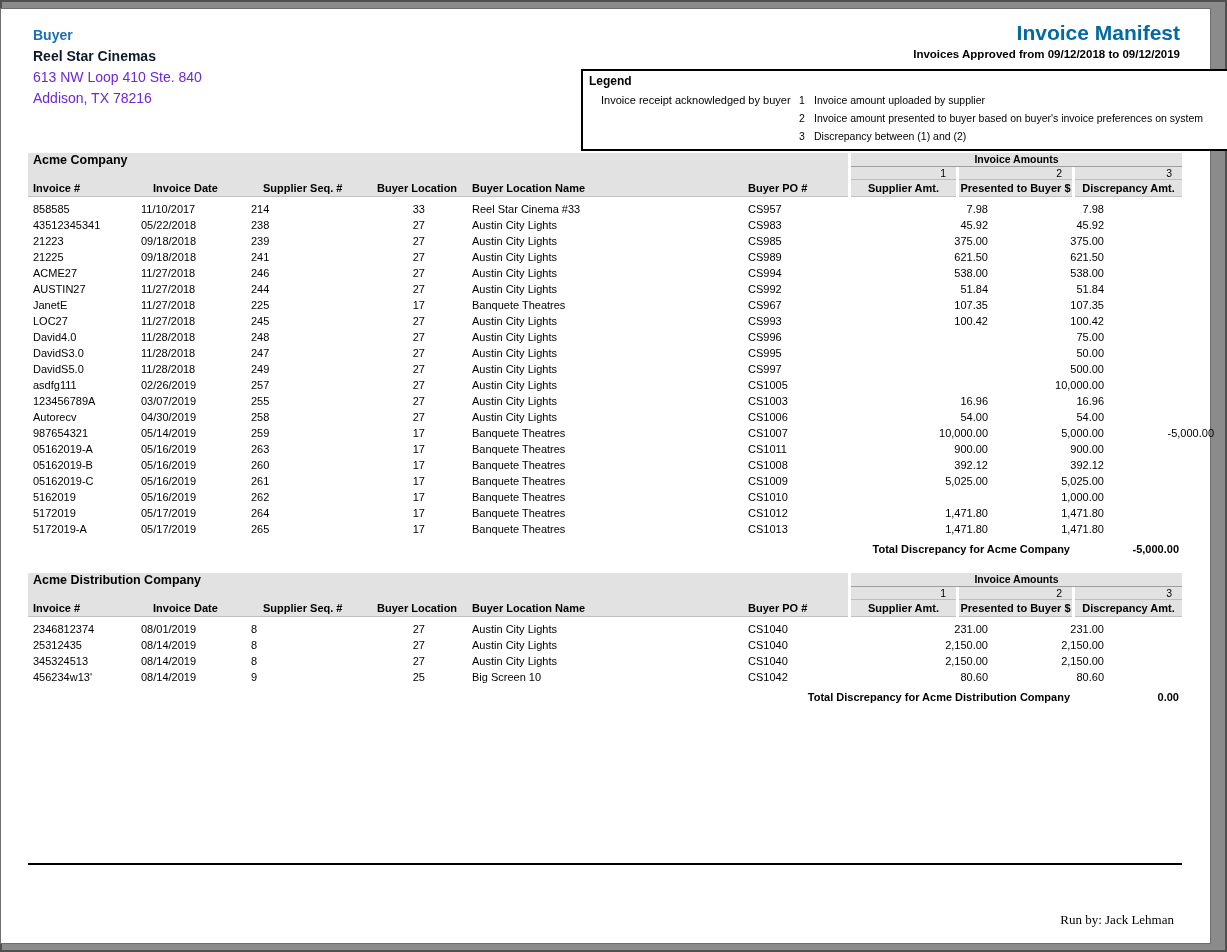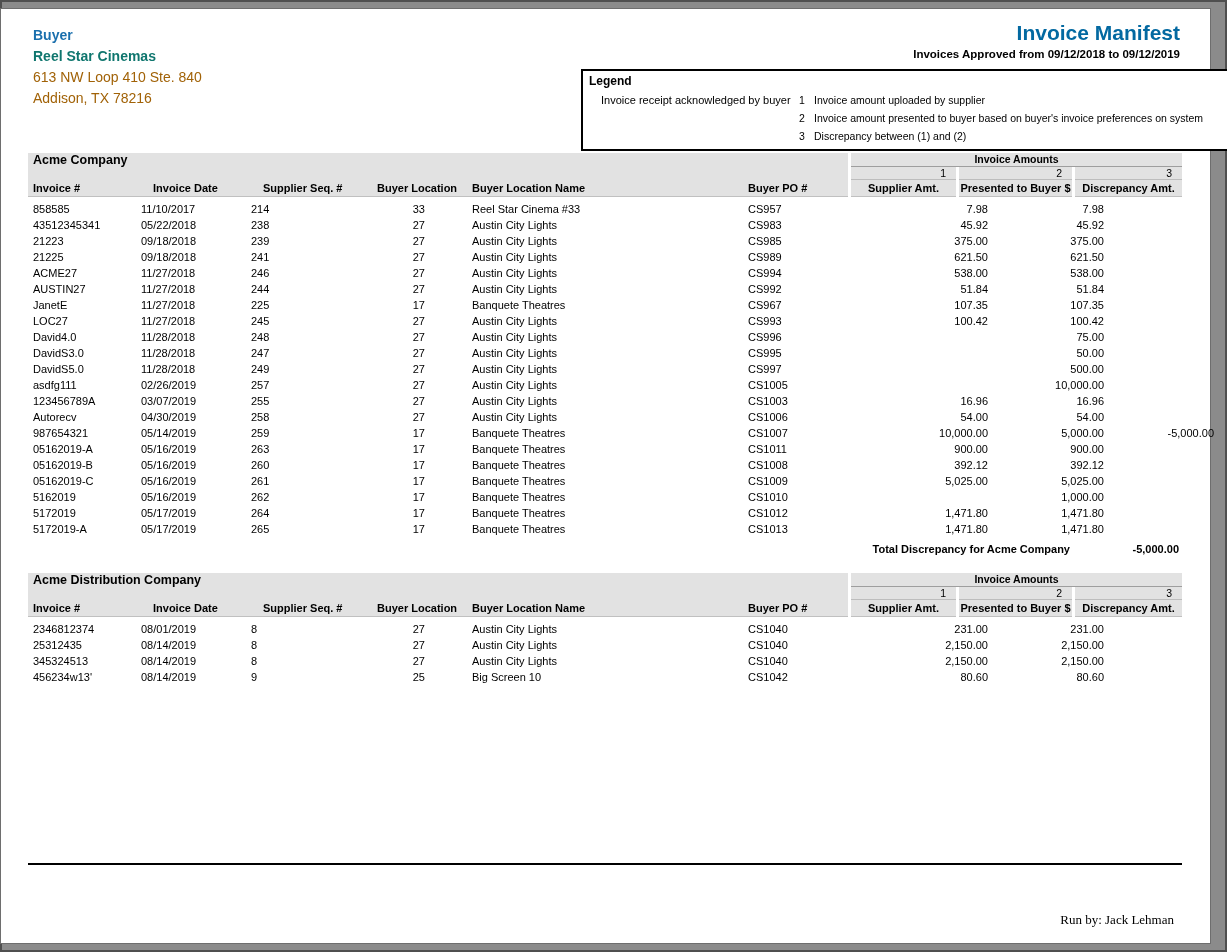--- a/index.html
+++ b/index.html
@@ -3,22 +3,22 @@
 <meta charset="utf-8">
 <style>
   html,body{margin:0;padding:0;width:1227px;height:952px;background:#8b8b8b;
     font-family:"Liberation Sans","DejaVu Sans",sans-serif;}
   .frame{position:absolute;inset:0;width:1227px;height:952px;border:2px solid #4f4f4f;box-sizing:border-box;}
   .page{position:absolute;left:0;top:8px;width:1211px;height:936px;background:#ffffff;border:1px solid #6e6e6e;box-sizing:border-box;}
 
   
   .buyer-block{position:absolute;left:32px;top:16px;line-height:21px;}
   .buyer-label{font-size:14px;font-weight:bold;color:#1a6fad;}
-  .buyer-name{font-size:14px;font-weight:bold;color:#0f766e;}
-  .buyer-line{font-size:14px;color:#a16207;}
+  .buyer-name{font-size:14px;font-weight:bold;color:#0f172a;}
+  .buyer-line{font-size:14px;color:#6d28d9;}
   .title-block{position:absolute;top:12px;right:30px;text-align:right;}
   .report-title{font-size:21px;font-weight:bold;color:#0369a1;}
   .report-subtitle{font-size:11.5px;font-weight:bold;margin-top:3px;}
 
   
   .legend-box{position:absolute;left:580px;top:60px;width:716px;height:82px;border:2px solid #000;box-sizing:border-box;background:#fff;}
   .legend-title{font-size:12px;font-weight:bold;margin:3px 0 0 6px;}
   .legend-ack{position:absolute;left:18px;top:23px;font-size:11px;}
   .legend-items{position:absolute;left:216px;top:23px;font-size:10.5px;}
   .legend-item{margin-bottom:6px;display:flex;}
@@ -435,20 +435,24 @@
             <div class="cell c2">08/14/2019</div>
             <div class="cell c3">9</div>
             <div class="cell c4">25</div>
             <div class="cell c5">Big Screen 10</div>
             <div class="cell c6">CS1042</div>
             <div class="cell c7">80.60</div>
             <div class="cell c8">80.60</div>
             <div class="cell c9"></div>
           </div>
         </div>
+      <div class="total-row">
+        <div class="total-label">Total Discrepancy for Acme Distribution Company</div>
+        <div class="total-value">0.00</div>
+      </div>
     </section>
 
   </div>
 
   <div class="footer-rule"></div>
   <div class="footer">
     <div>Run by: Jack Lehman</div>
     
     
   </div>

